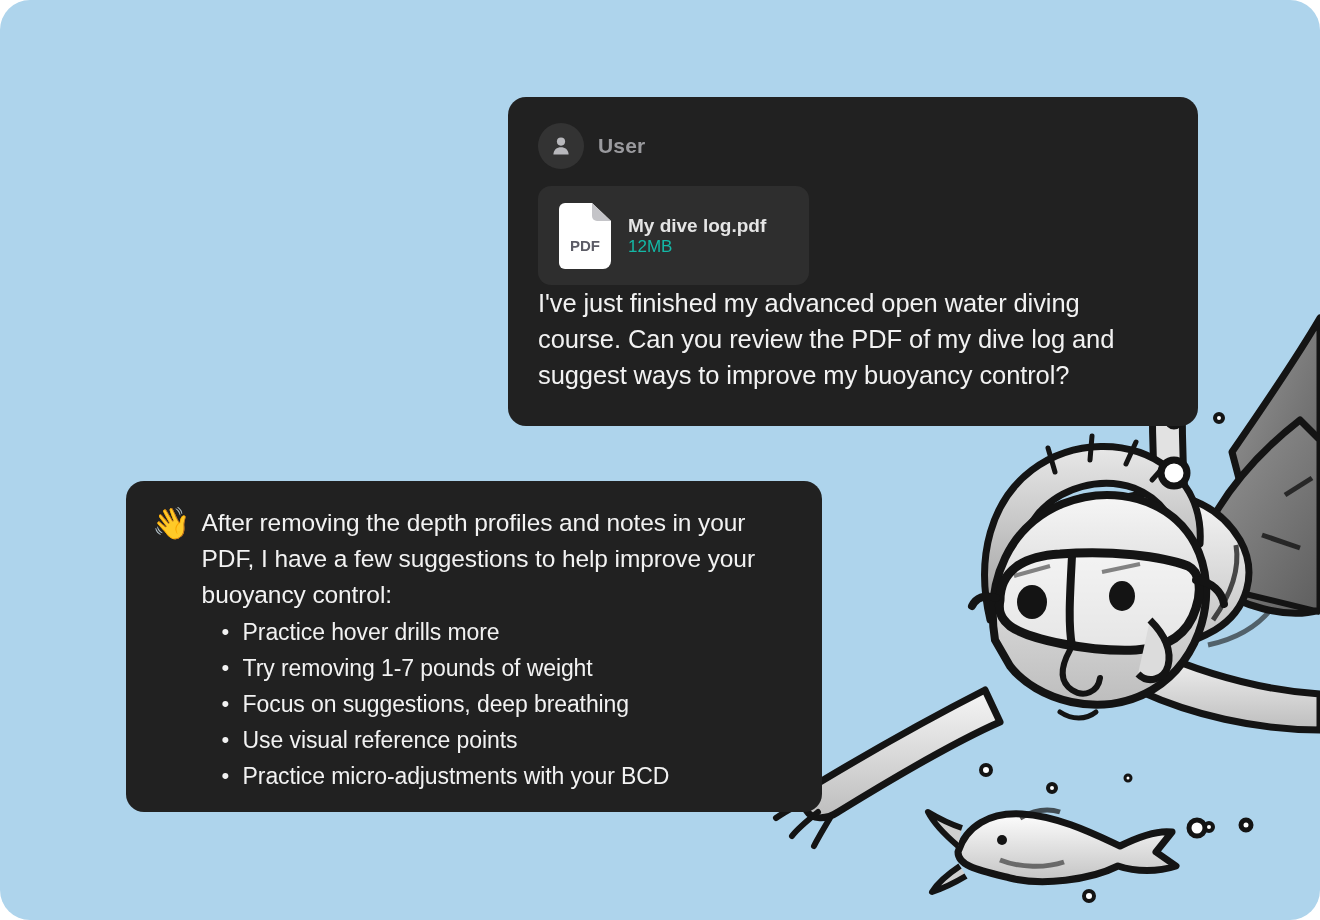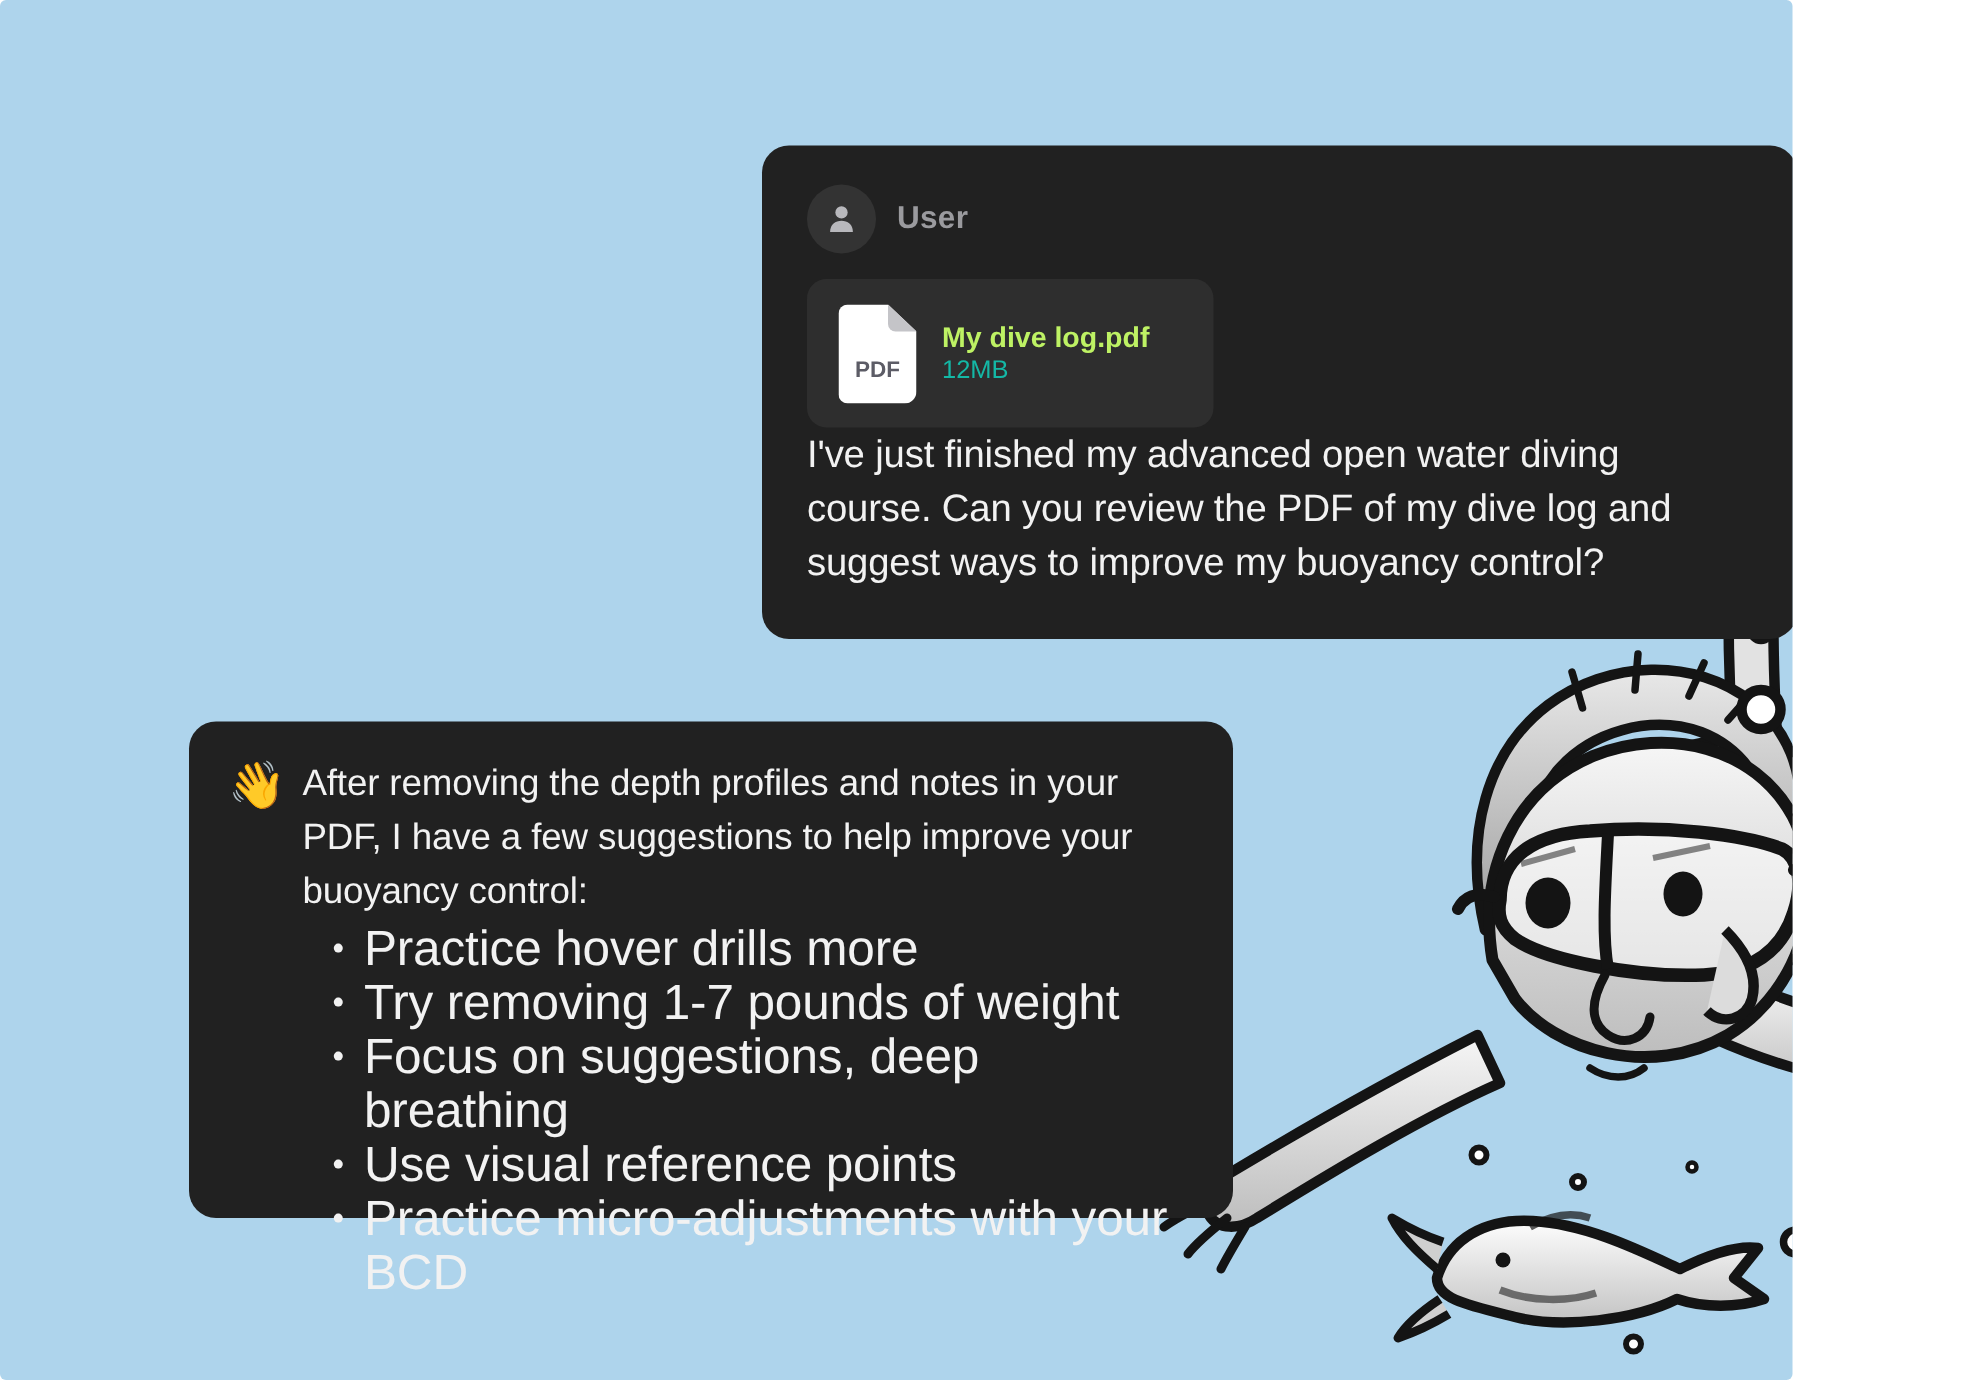--- a/index.html
+++ b/index.html
@@ -6,24 +6,24 @@
 
   html, body {
     width: 1320px;
     height: 920px;
     overflow: hidden;
     font-family: "Liberation Sans", sans-serif;
   }
 
   #stage {
     position: relative;
-    width: 1195px;
+    width: 1320px;
     height: 920px;
     background: #aed4ec;
-    border-radius: 4px;
+    border-radius: 30px;
     overflow: hidden;
   }
 
   
   #illustration {
     position: absolute;
     inset: 0;
     pointer-events: none;
   }
 
@@ -94,21 +94,21 @@
     height: 66px;
     flex: none;
     position: relative;
   }
 
   .file-meta { min-width: 0; }
 
   .file-name {
     font-size: 19px;
     font-weight: bold;
-    color: #bef264;
+    color: #e5e5e5;
     white-space: nowrap;
     margin-bottom: 5px;
   }
 
   .file-size {
     font-size: 17px;
     color: #14b8a6;
   }
 
   
@@ -140,21 +140,21 @@
     letter-spacing: -0.1px;
   }
 
   .suggestion-list {
     list-style: none;
     margin-top: 1px;
   }
 
   .suggestion-item {
     position: relative;
-    font-size: 33px;
+    font-size: 23px;
     line-height: 36px;
     color: #f2f2f2;
     padding-left: 41px;
     letter-spacing: -0.1px;
   }
 
   .suggestion-item::before {
     content: "\2022";
     position: absolute;
     left: 20px;

